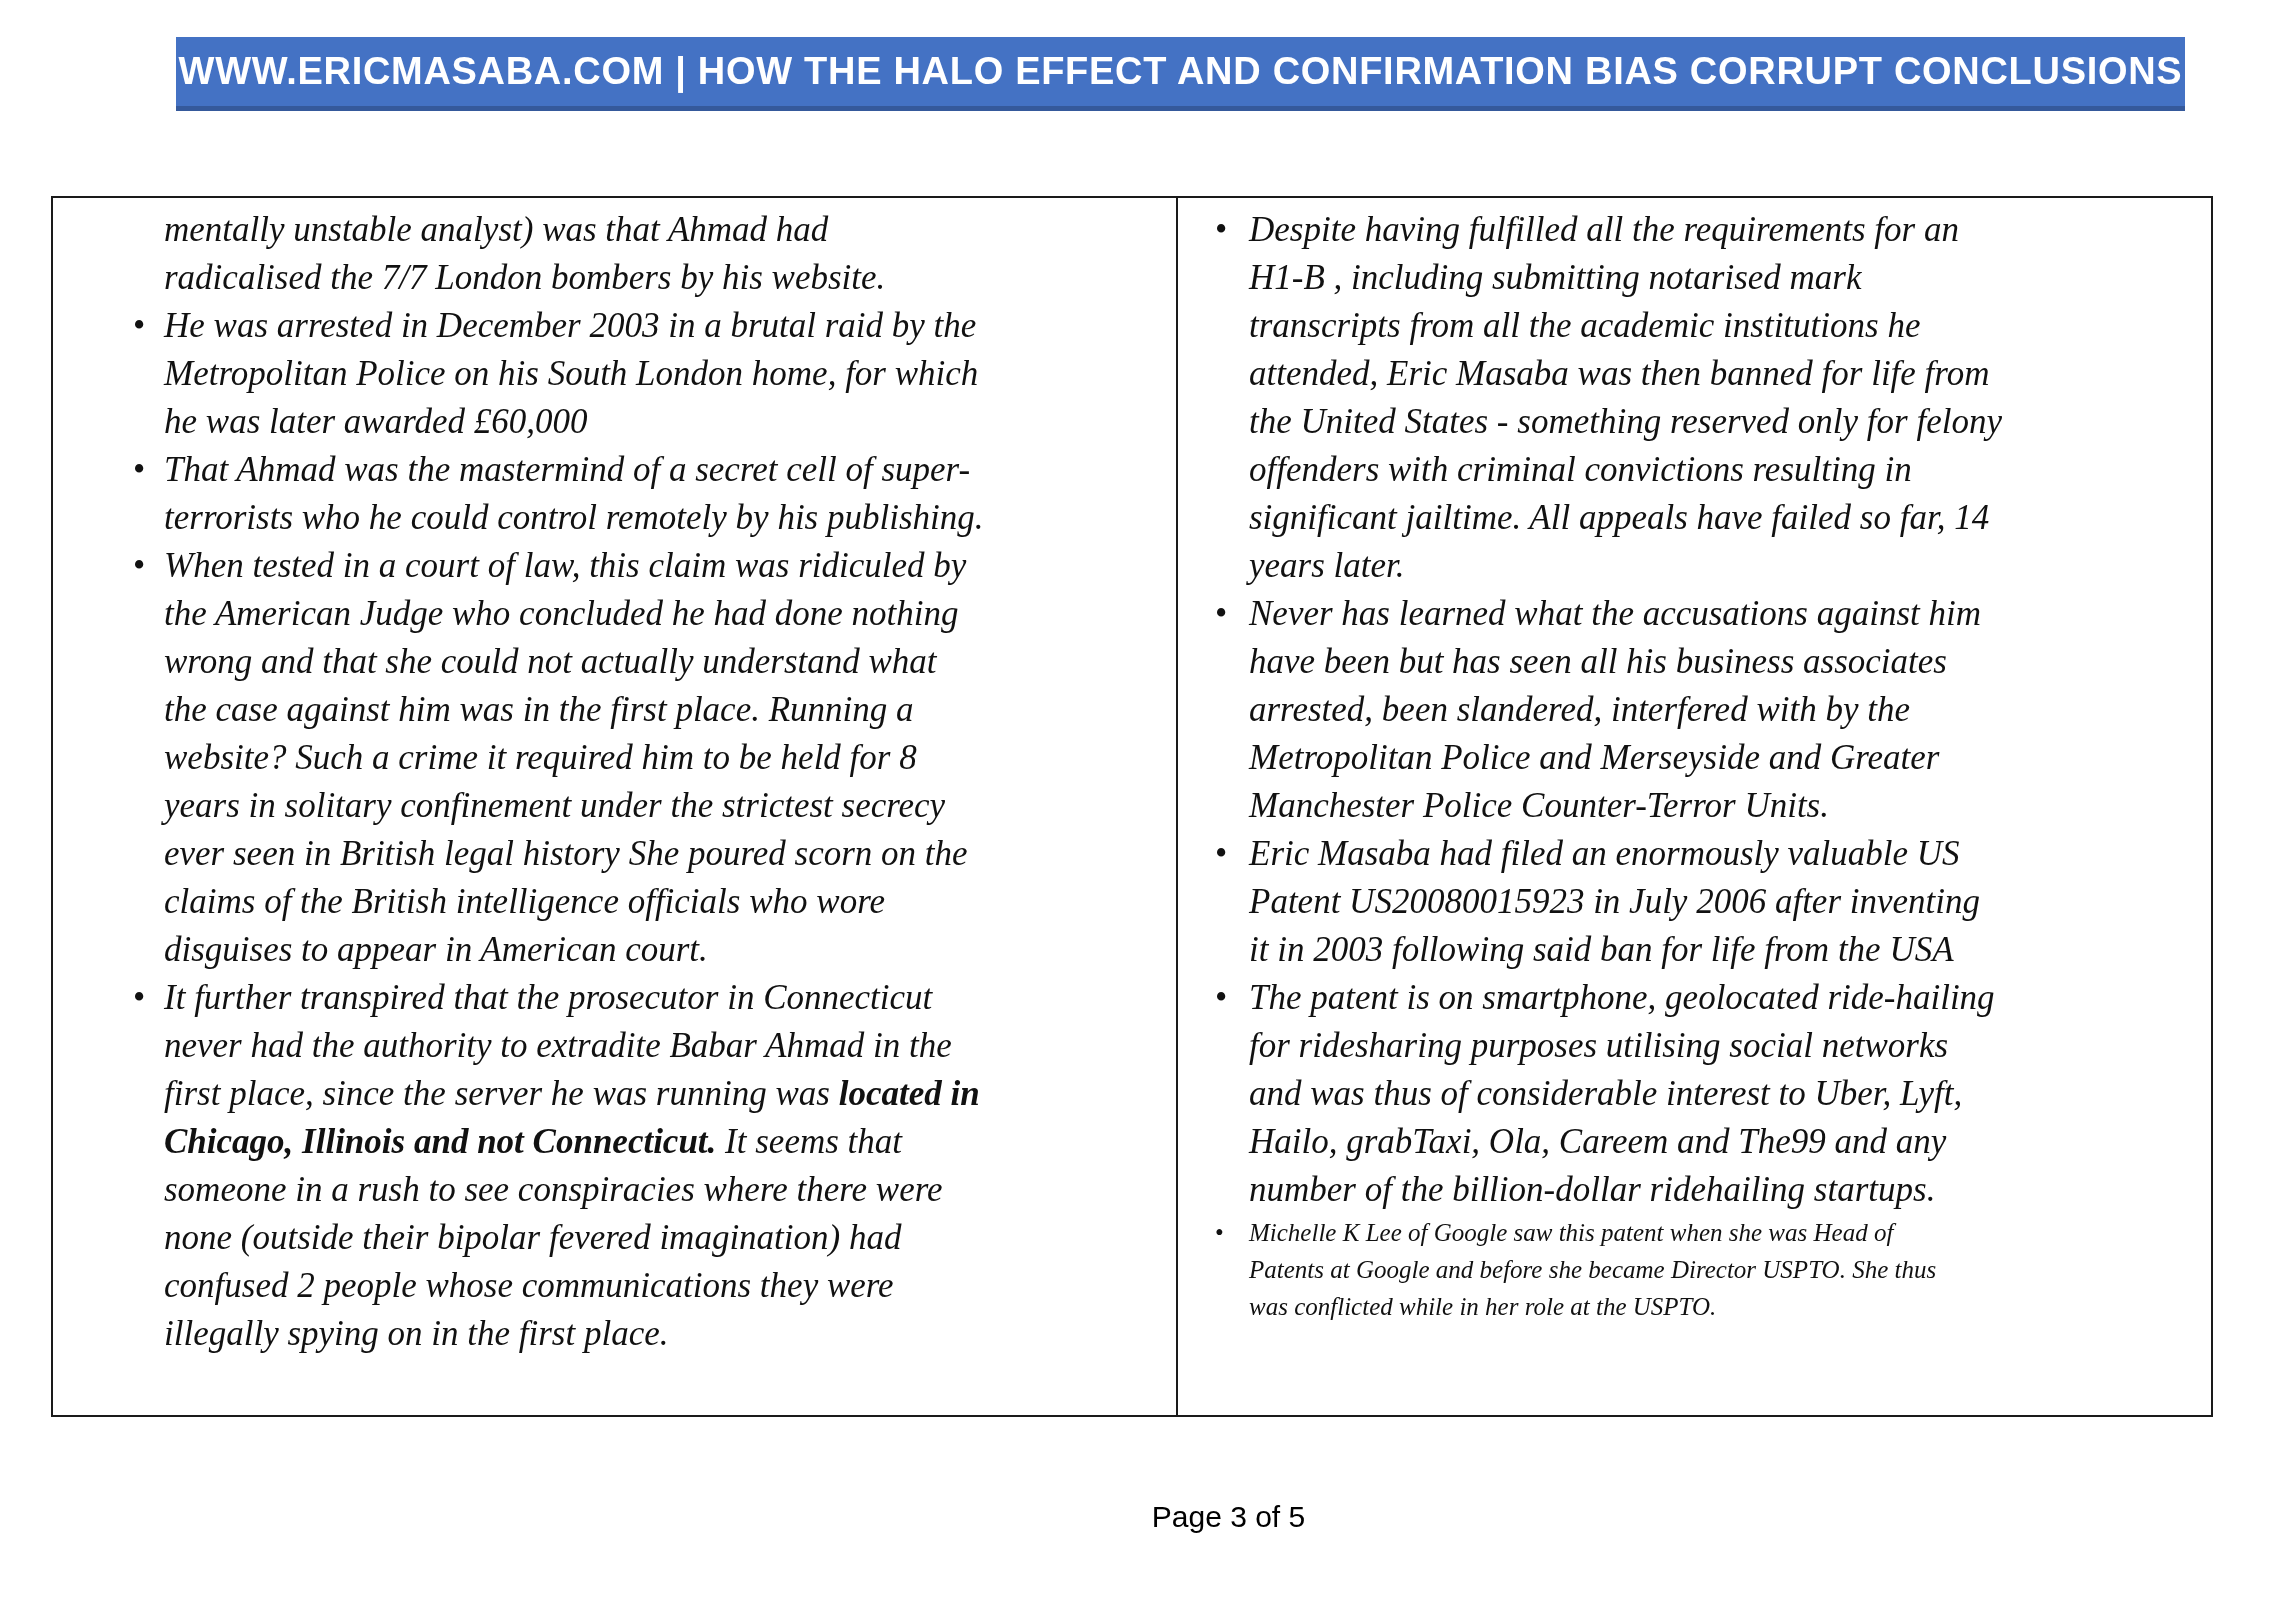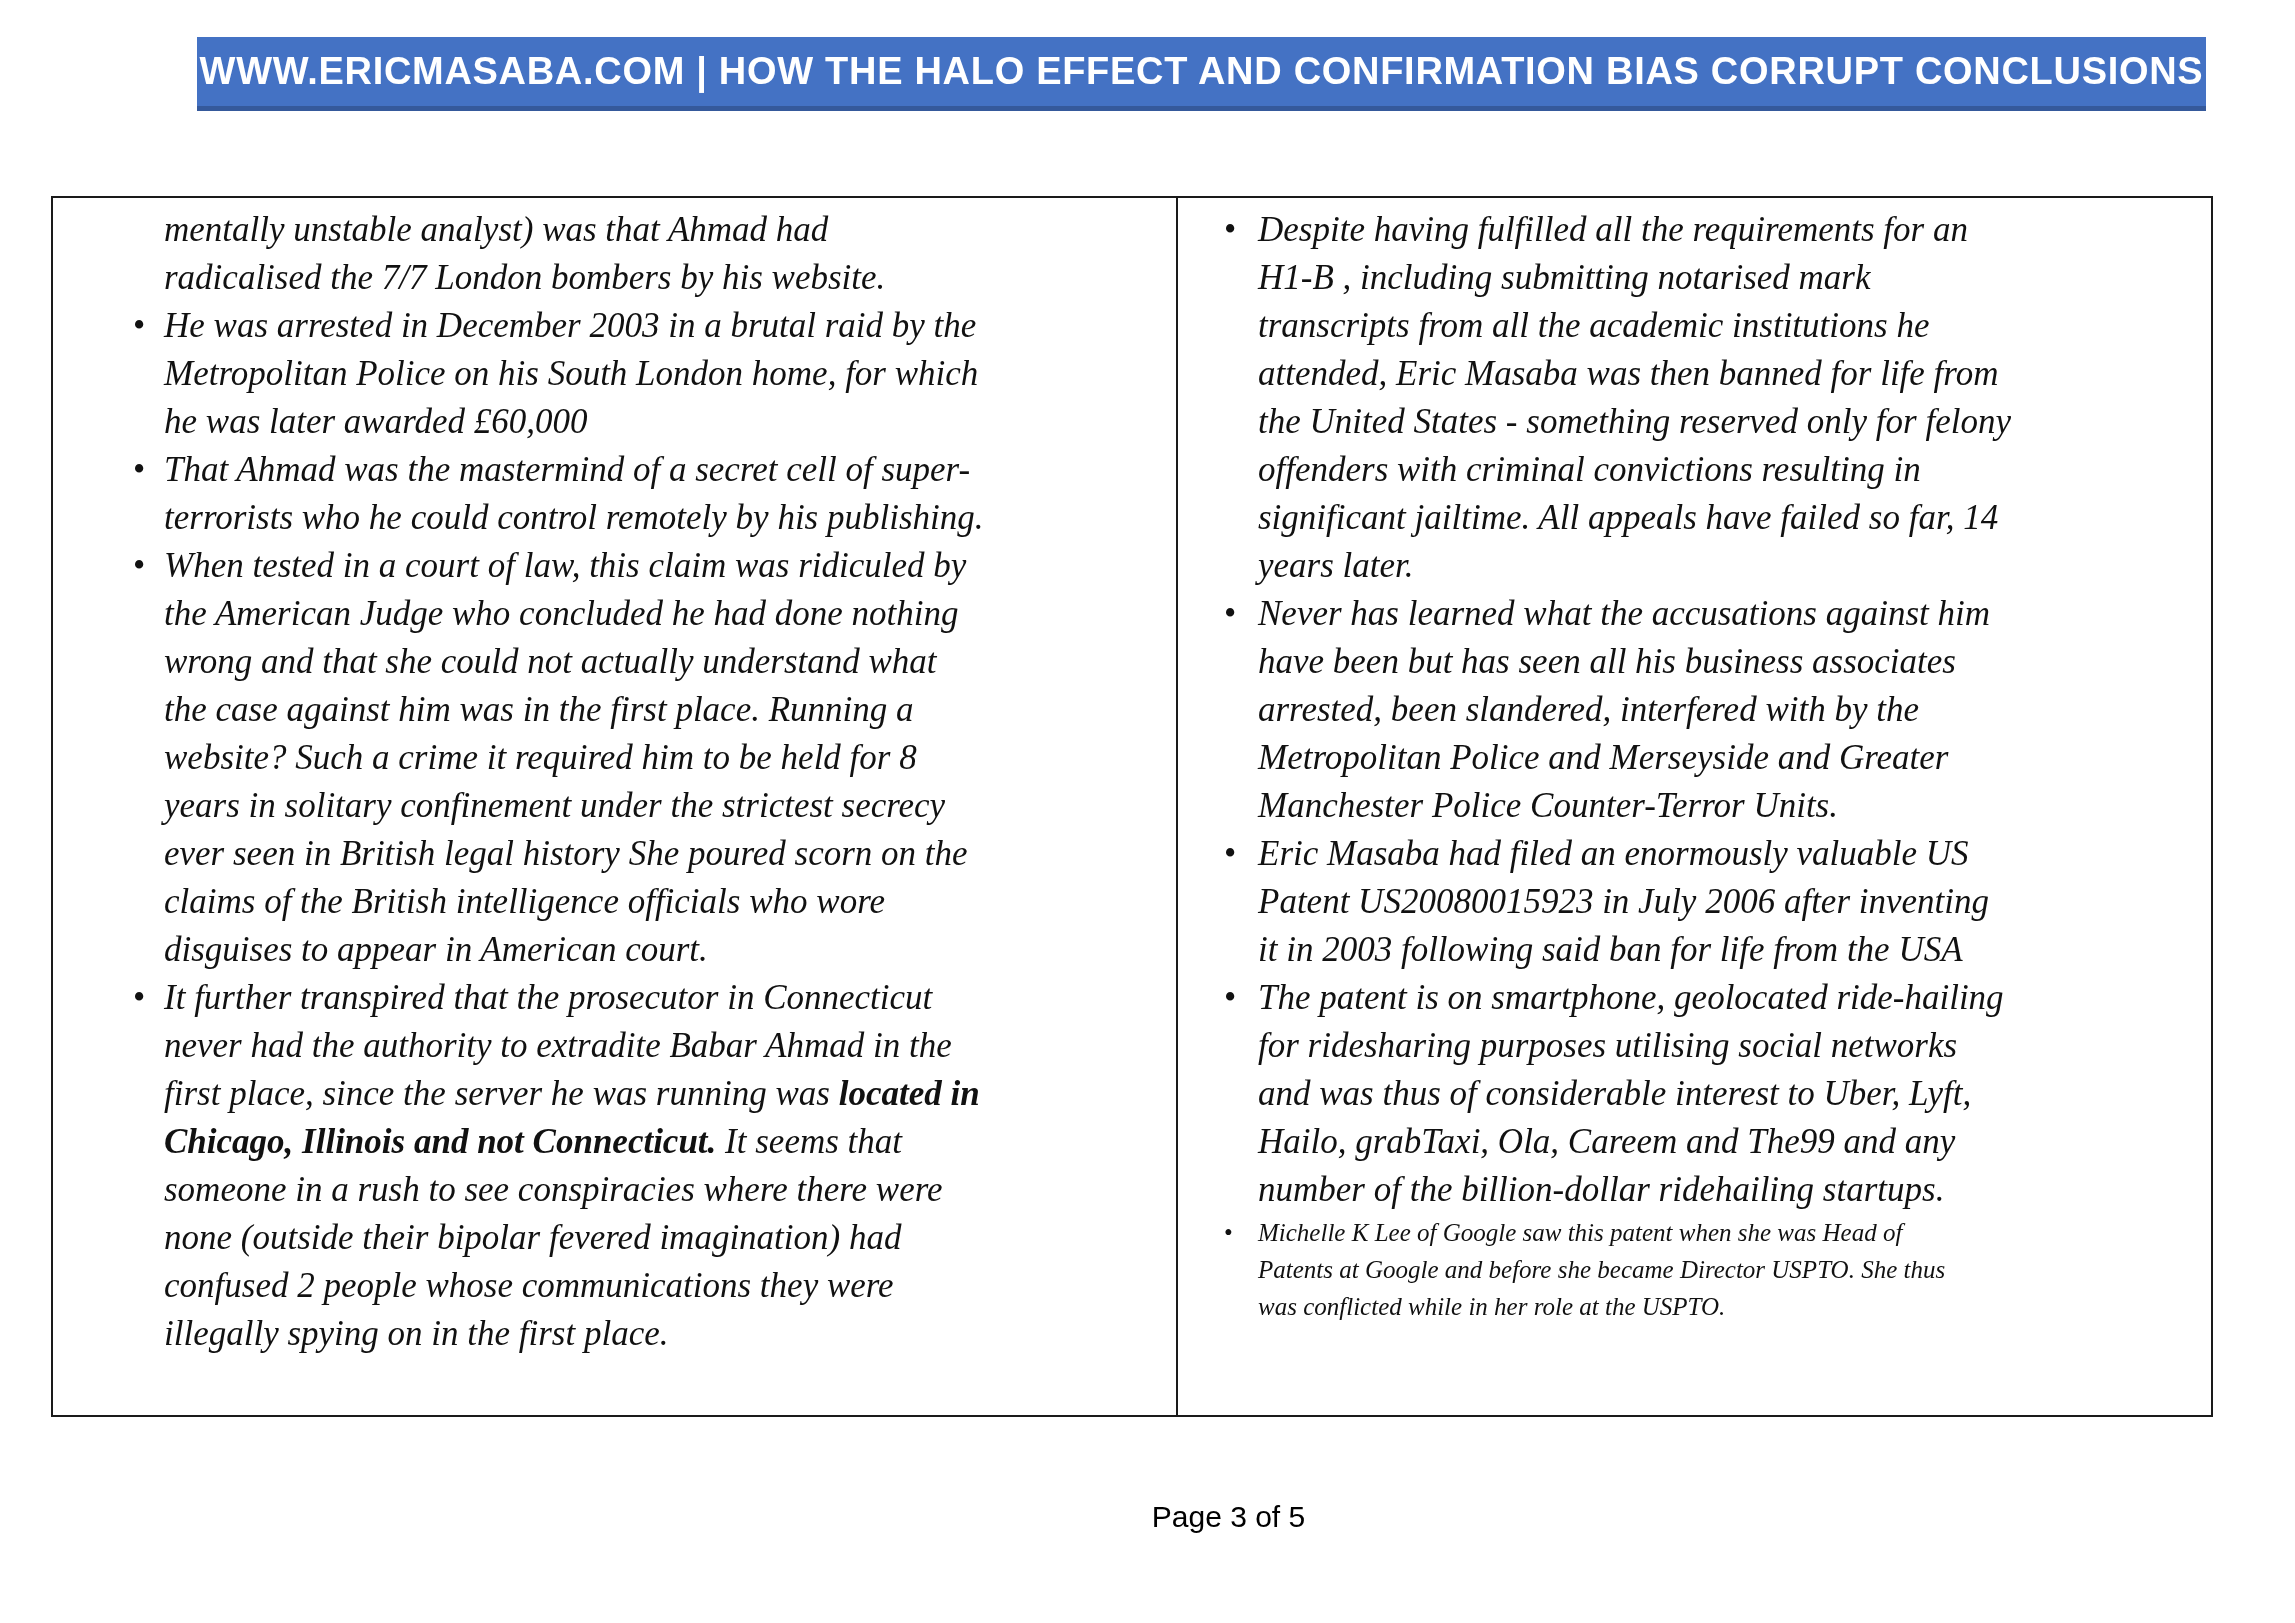--- a/index.html
+++ b/index.html
@@ -7,21 +7,21 @@
     position:relative;
     width:2295px;height:1623px;
     background:#ffffff;
     overflow:hidden;
     font-family:"Liberation Serif",serif;
     color:var(--text,#111111);
   }
   
   .banner{
     position:absolute;
-    left:197px;top:37px;width:2009px;height:69px;
+    left:176px;top:37px;width:2009px;height:69px;
     background:var(--banner_bg,#4472C4);
     border-bottom:5.2px solid var(--banner_border,#35599B);
     display:flex;align-items:center;justify-content:center;
     box-sizing:content-box;
   }
   .banner-title{
     font-family:"Liberation Sans",sans-serif;
     font-weight:700;
     font-size:38px;
     letter-spacing:0.7px;
@@ -29,21 +29,20 @@
     white-space:nowrap;
   }
   
   .doc-table{
     position:absolute;
     left:51px;top:196px;width:2162px;height:1221px;
     border:2.6px solid var(--table_border,#1A1A1A);
     box-sizing:border-box;
     display:flex;
     background:#ffffff;
-    gap:9px;
   }
   .cell{
     box-sizing:border-box;
     overflow:hidden;
   }
   .cell-left{
     width:1125px;
     border-right:2px solid var(--table_border,#1A1A1A);
     padding:7.9px 15.7px 0 111px;
   }

